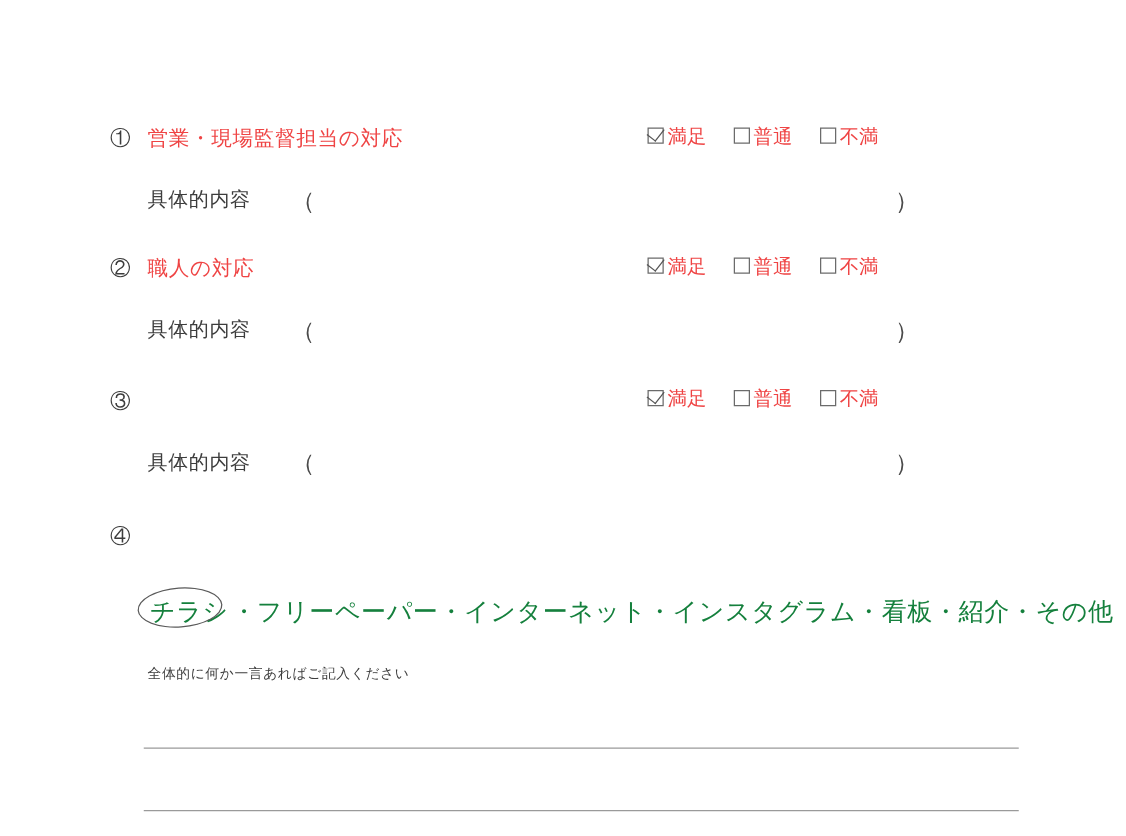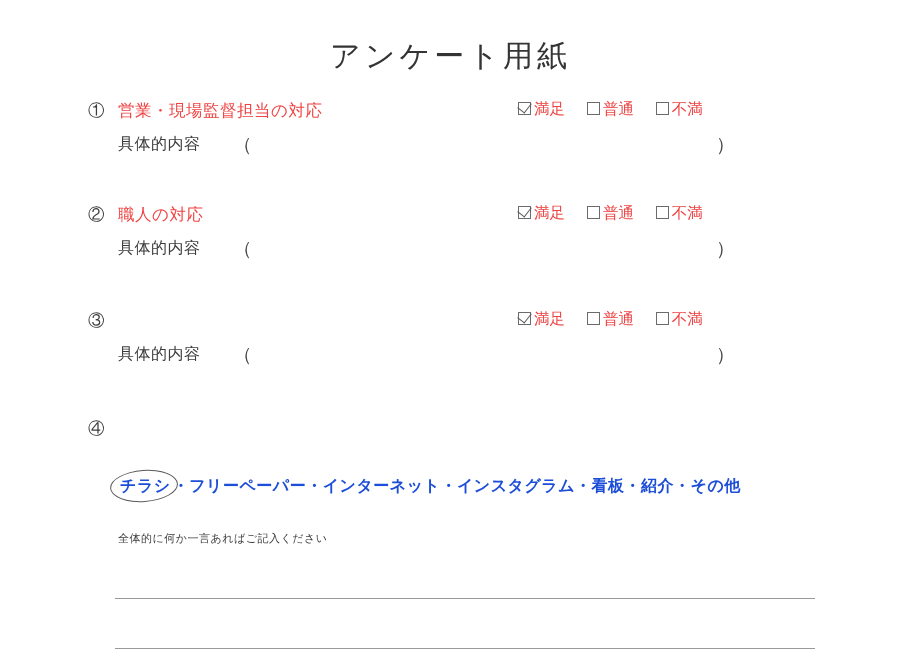--- a/index.html
+++ b/index.html
@@ -92,21 +92,21 @@
     width: 8px;
     height: 11px;
     border-right: 1.3px solid #555;
     border-bottom: 1.3px solid #555;
     transform: rotate(38deg);
   }
 
   .detail-line {
     position: relative;
     height: 30px;
-    margin-top: 4px;
+    margin-top: 20px;
   }
   .detail-label {
     position: absolute;
     left: 30px;
     top: 0;
     font-size: 16px;
     color: #3d3d3d;
     letter-spacing: 0.5px;
   }
   .paren-open {
@@ -127,25 +127,24 @@
   
   #q1 { top: 100px; }
   #q2 { top: 204px; }
   #q3 { top: 310px; }
   #q4 { top: 418px; }
 
   .media-line {
     position: absolute;
     left: 30px;
     top: 58px;
-    font-size: 16px;
-    color: #1d4ed8;
+    font-size: 20px;
+    color: #15803d;
     letter-spacing: 0.5px;
     white-space: nowrap;
-    font-weight: bold;
   }
   .circled {
     position: relative;
     display: inline-block;
     padding: 0 2px;
   }
   .circled .ellipse {
     position: absolute;
     left: -8px;
     top: -6px;
@@ -174,21 +173,20 @@
     border-top: 1px solid #9a9a9a;
   }
   #rule1 { top: 598px; }
   #rule2 { top: 648px; }
 </style>
 </head>
 <body>
 
 <div class="page">
 
-  <div class="doc-title">アンケート用紙</div>
 
   <div class="q-block" id="q1">
     <div class="q-line">
       <span class="q-num">①</span>
       <span class="q-text">営業・現場監督担当の対応</span>
       <span class="choices">
         <span class="choice"><span class="box checked"></span><span>満足</span></span>
         <span class="choice"><span class="box"></span><span>普通</span></span>
         <span class="choice"><span class="box"></span><span>不満</span></span>
       </span>

